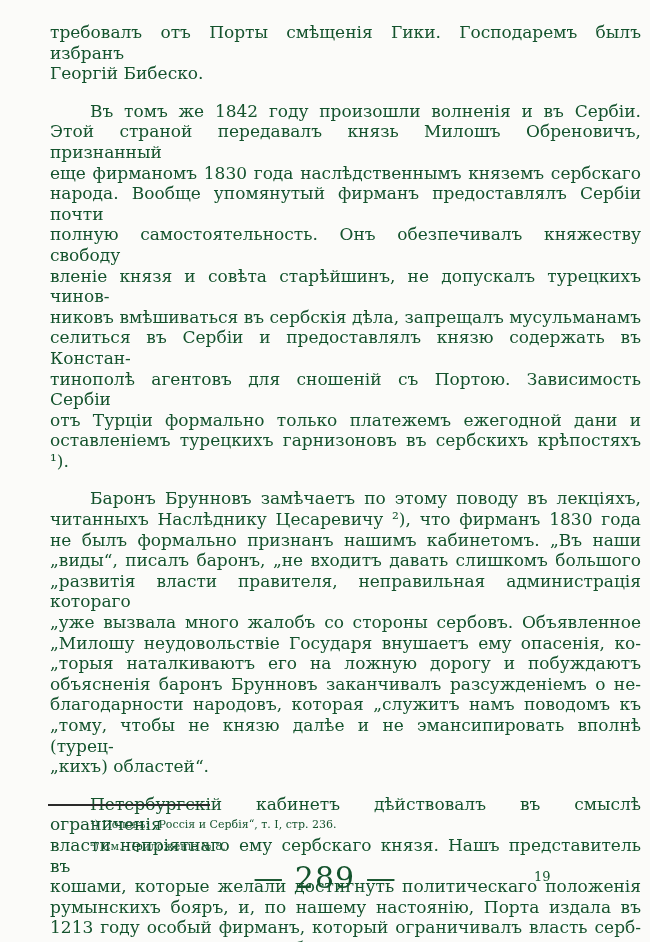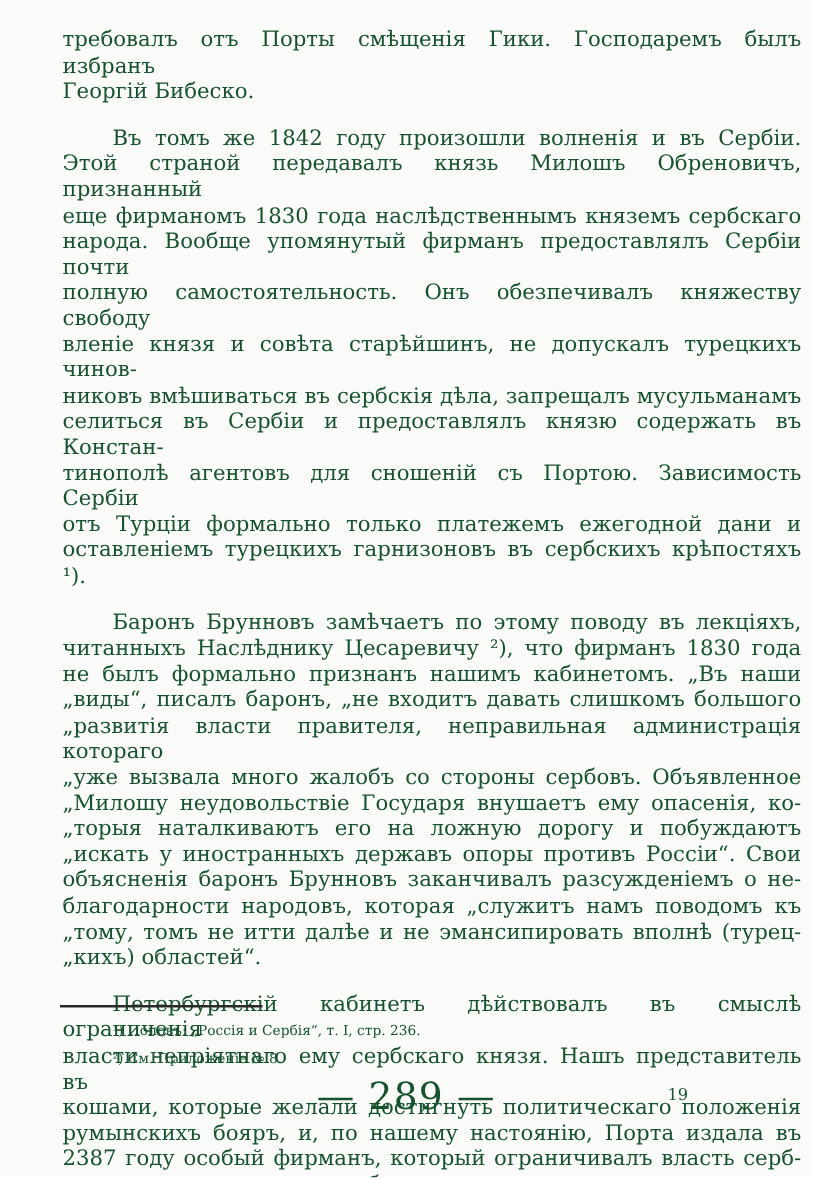--- a/index.html
+++ b/index.html
@@ -96,32 +96,31 @@
       </div>
       <div class="paragraph">
         <div class="line indent">Баронъ Брунновъ замѣчаетъ по этому поводу въ лекціяхъ,</div>
         <div class="line">читанныхъ Наслѣднику Цесаревичу ²), что фирманъ 1830 года</div>
         <div class="line">не былъ формально признанъ нашимъ кабинетомъ. „Въ наши</div>
         <div class="line">„виды“, писалъ баронъ, „не входитъ давать слишкомъ большого</div>
         <div class="line">„развитія власти правителя, неправильная администрація котораго</div>
         <div class="line">„уже вызвала много жалобъ со стороны сербовъ. Объявленное</div>
         <div class="line">„Милошу неудовольствіе Государя внушаетъ ему опасенія, ко-</div>
         <div class="line">„торыя наталкиваютъ его на ложную дорогу и побуждаютъ</div>
-        <div class="line">„искать у иностранныхъ державъ опоры противъ Россіи“. Свои</div>
         <div class="line">объясненія баронъ Брунновъ заканчивалъ разсужденіемъ о не-</div>
         <div class="line">благодарности народовъ, которая „служитъ намъ поводомъ къ</div>
-        <div class="line">„тому, томъ не итти далѣе и не эмансипировать вполнѣ (турец-</div>
+        <div class="line">„тому, чтобы не князю далѣе и не эмансипировать вполнѣ (турец-</div>
         <div class="line last">„кихъ) областей“.</div>
       </div>
       <div class="paragraph">
         <div class="line indent">Петербургскій кабинетъ дѣйствовалъ въ смыслѣ ограниченія</div>
         <div class="line">власти непріятнаго ему сербскаго князя. Нашъ представитель въ</div>
         <div class="line">кошами, которые желали достигнуть политическаго положенія</div>
         <div class="line">румынскихъ бояръ, и, по нашему настоянію, Порта издала въ</div>
-        <div class="line">2387 году особый фирманъ, который ограничивалъ власть серб-</div>
+        <div class="line">1213 году особый фирманъ, который ограничивалъ власть серб-</div>
         <div class="line">скаго князя въ пользу образованнаго изъ великошъ сената.</div>
       </div>
     </div>
   <div class="footnote-rule"></div>
   <div class="footnotes">
       <div class="footnote"><span>¹) </span><span>Поповъ: „Россія и Сербія“, т. I, стр. 236.</span></div>
       <div class="footnote"><span>²) </span><span>См. Приложеніе № 8.</span></div>
     </div>
   <div class="page-number">— 289 —</div>
   <div class="signature-mark">19</div>

